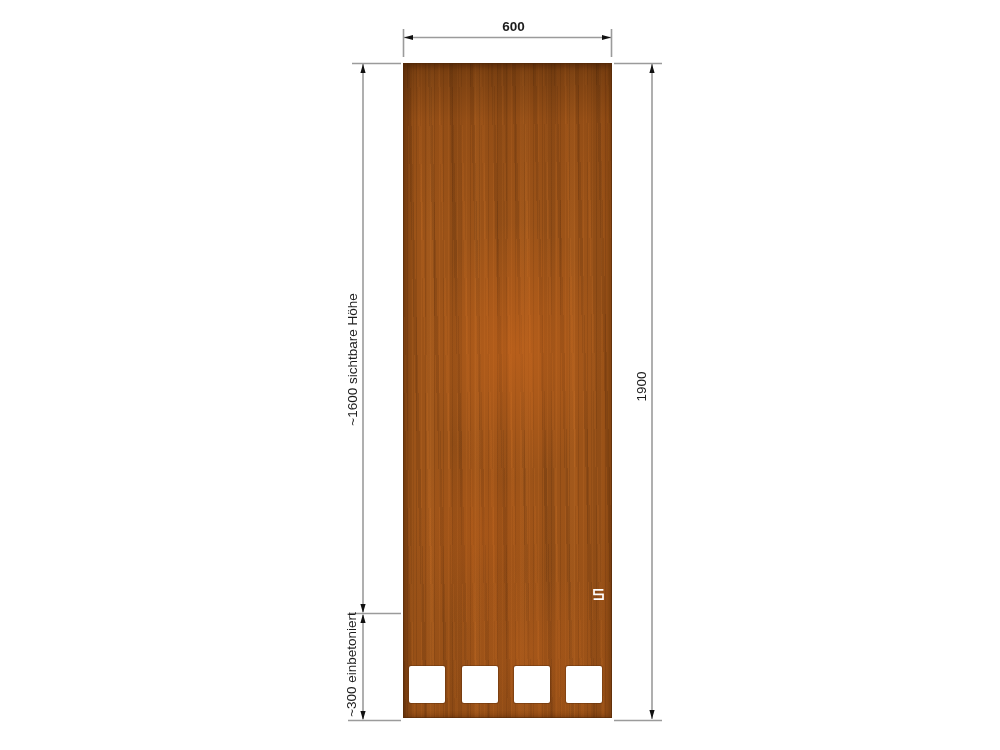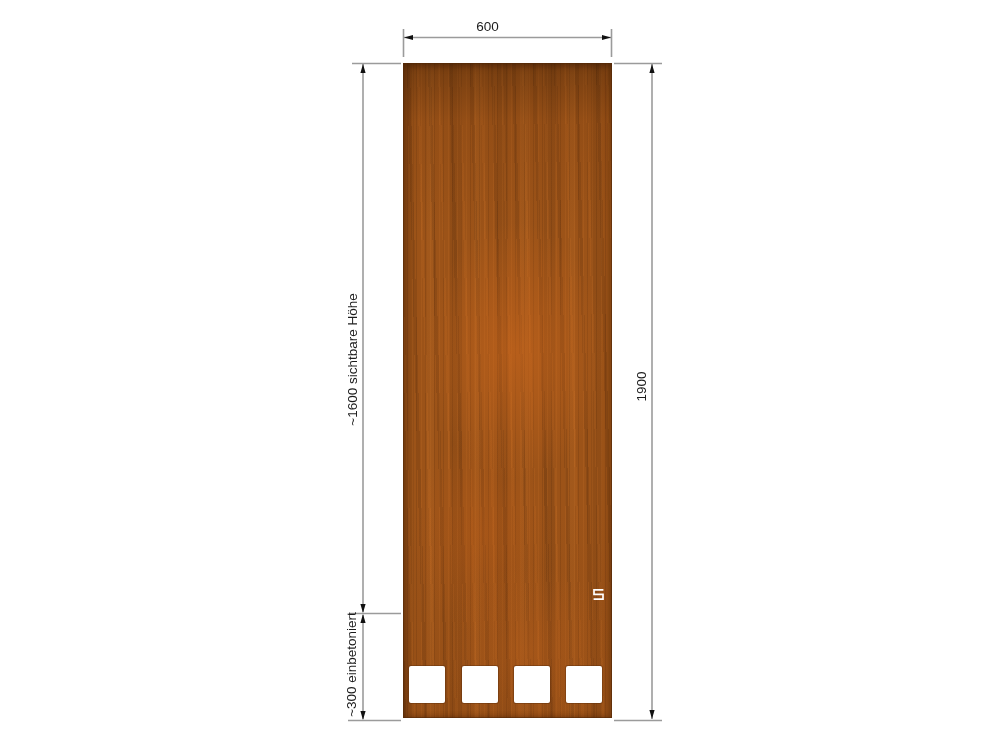--- a/index.html
+++ b/index.html
@@ -94,21 +94,21 @@
       <polygon points="652,719 649.4,710 654.6,710"></polygon>
 
       <polygon points="363,64 360.4,73 365.6,73"></polygon>
       <polygon points="363,613 360.4,604 365.6,604"></polygon>
 
       <polygon points="363,614 360.4,623 365.6,623"></polygon>
       <polygon points="363,720 360.4,711 365.6,711"></polygon>
     </g>
   </svg>
 
-  <div class="dim-label" style="left:383px;top:19px;width:209px;">600</div>
+  <div class="dim-label" style="left:409px;top:19px;width:209px;font-weight:bold;">600</div>
 
   <div class="dim-label rot" style="left:591px;top:379px;width:100px;">1900</div>
 
   <div class="dim-label rot" style="left:272px;top:352px;width:160px;">~1600 sichtbare Höhe</div>
 
   <div class="dim-label rot" style="left:291px;top:657px;width:120px;">~300 einbetoniert</div>
 
 </div>
 
 </body></html>

